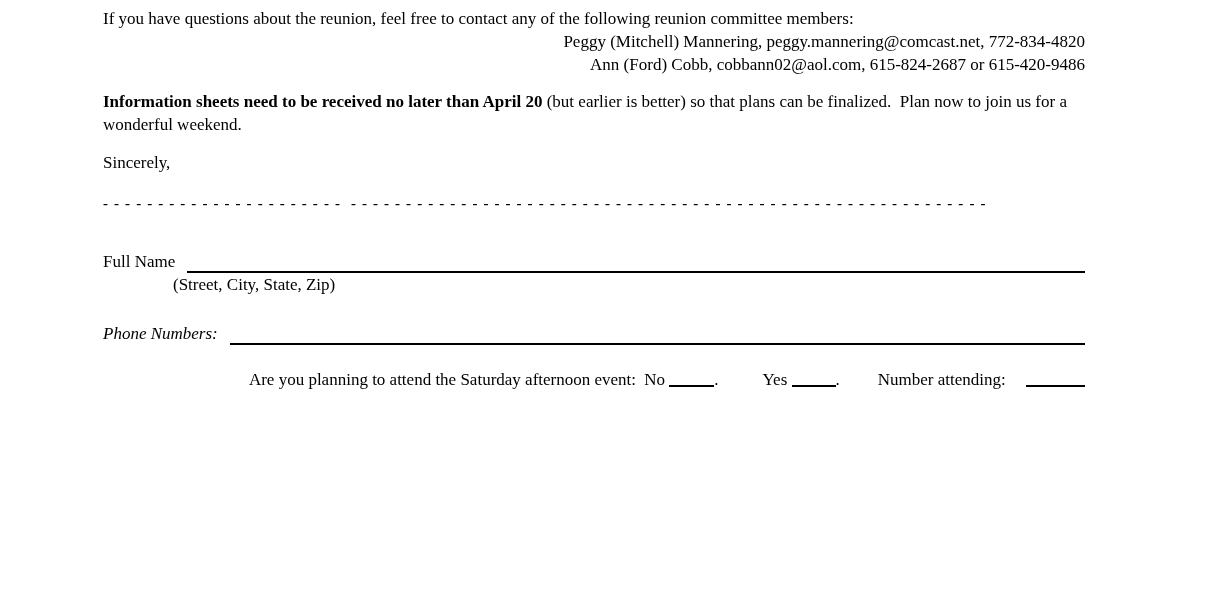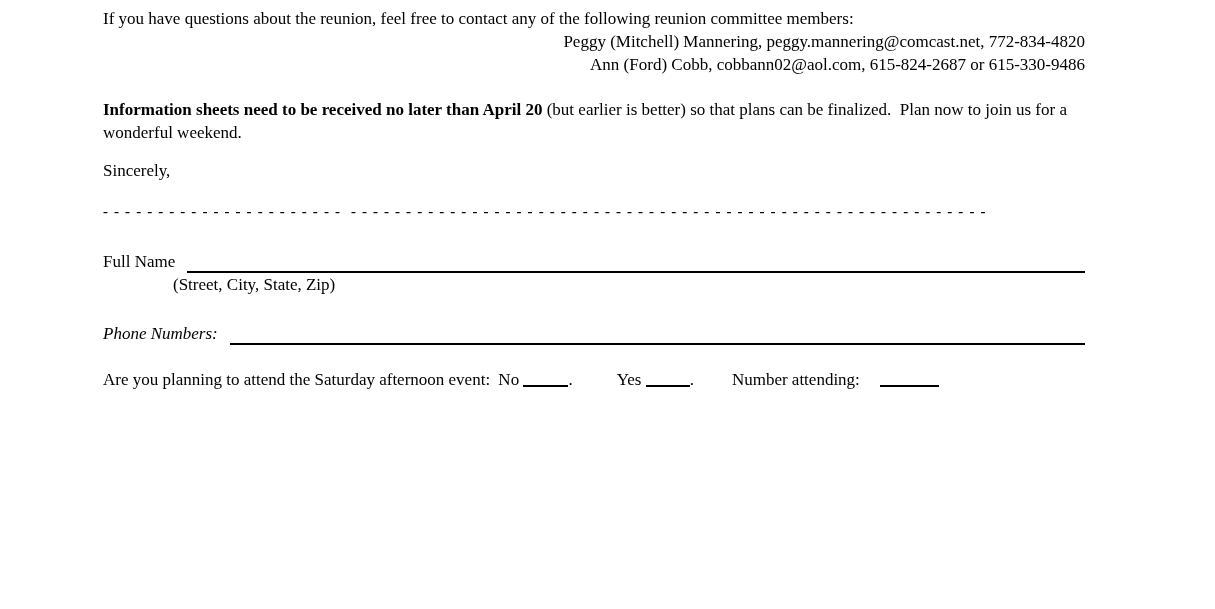--- a/index.html
+++ b/index.html
@@ -13,51 +13,51 @@
     line-height: 23px;
     color: #000000;
   }
   .page {
     width: 1215px;
     height: 609px;
     padding: 7px 130px 0 103px;
   }
   p { white-space: pre-wrap; }
   .indent { margin-left: 70px; text-align: right; }
-  .para-deadline { margin-top: 22px; }
+  .para-deadline { margin-top: 14px; }
   .bold { font-weight: bold; }
   .closing { margin-top: 15px; }
   .signature { margin-top: 24px; }
   .separator {
     margin-top: 18px;
     white-space: pre;
     overflow: hidden;
     letter-spacing: 1.15px;
     font-weight: bold;
     font-size: 15px;
     line-height: 23px;
   }
   .field-row {
     display: flex;
     align-items: stretch;
     height: 23px;
   }
-  .row-fullname { margin-top: 27px; }
+  .row-fullname { margin-top: 35px; }
   .row-address  { margin-top: 26px; }
   .row-phone    { margin-top: 26px; font-style: italic; }
   .row-email    { margin-top: 26px; }
   .field-label { white-space: pre; }
   .field-line {
     flex: 1 1 auto;
     margin-left: 12px;
     border-bottom: 2px solid #000;
     height: 23px;
   }
   .caption { margin-left: 70px; }
-  .attend { margin-top: 23px; white-space: pre; }
+  .attend { margin-top: 23px; white-space: pre; text-align: right; }
   .blank {
     display: inline-block;
     border-bottom: 2px solid #000;
     height: 14px;
     transform: translateY(2px);
   }
   .b-no  { width: 45px; }
   .b-yes { width: 44px; }
   .b-num { width: 59px; margin-left: 16px; }
   .gap { display: inline-block; }
@@ -67,21 +67,21 @@
 </style>
 </head>
 <body>
 
 <div class="page">
 
   <p><span>If you have questions about the reunion, feel free to contact any of the following reunion committee members:</span></p>
 
   <p class="indent"><span>Peggy (Mitchell) Mannering, peggy.mannering@comcast.net, 772-834-4820</span></p>
 
-  <p class="indent"><span>Ann (Ford) Cobb, cobbann02@aol.com, 615-824-2687 or 615-330-9486</span></p>
+  <p class="indent"><span>Ann (Ford) Cobb, cobbann02@aol.com, 615-824-2687 or 615-420-9486</span></p>
 
   <p class="para-deadline"><span class="bold">Information sheets need to be received no later than April 20</span><span> (but earlier is better) so that plans can be finalized.  Plan now to join us for a wonderful weekend.</span></p>
 
   <p class="closing"><span>Sincerely,</span></p>
 
 
   <div class="separator">- - - - - - - - - - - - - - - - - - - - - -  - - - - - - - - - - - - - - - - - - - - - - - - - - - - - - - - - - - - - - - - - - - - - - - - - - - - - - - - - -</div>
 
   <div class="field-row row-fullname">
     <span class="field-label">Full Name</span>

